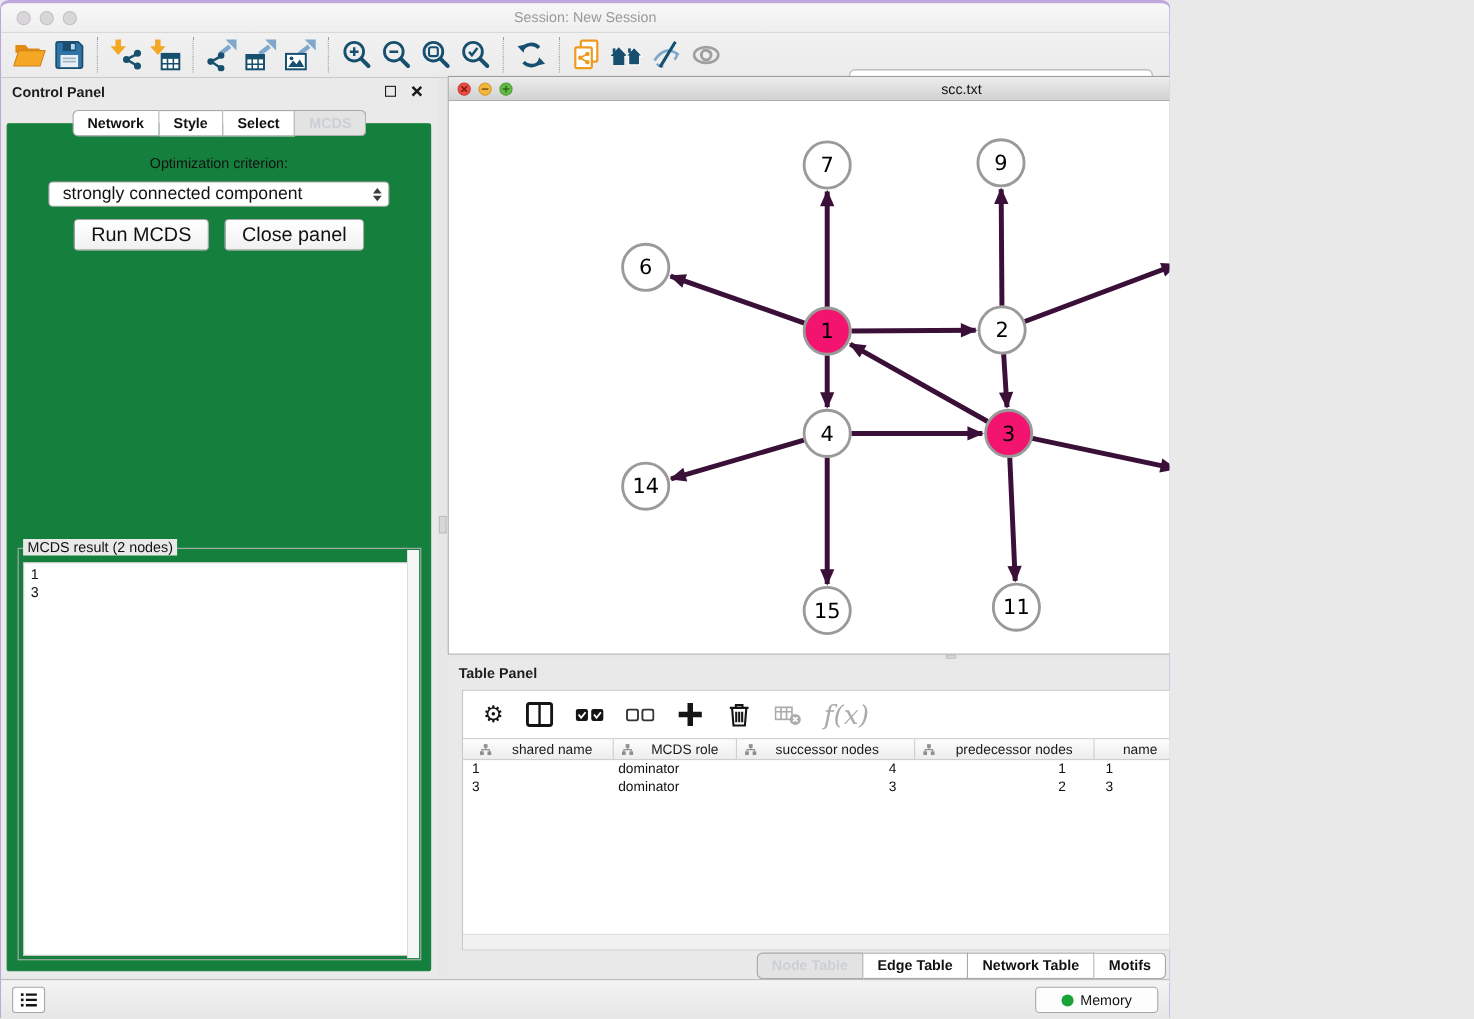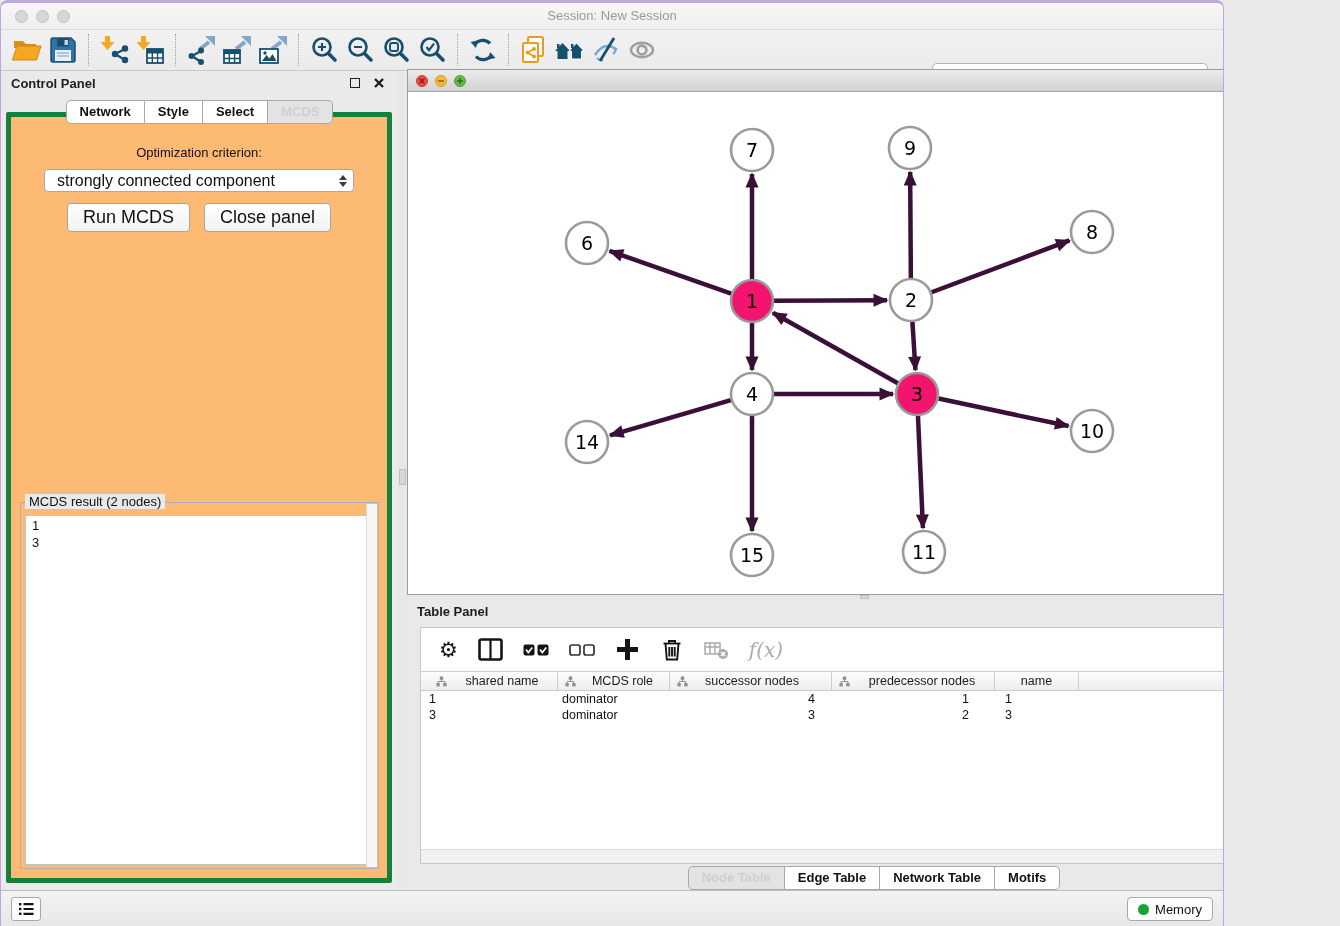--- a/index.html
+++ b/index.html
@@ -1,18 +1,18 @@
 <!DOCTYPE html>
 <html><head>
 <meta charset="utf-8">
 <style>
   * { margin:0; padding:0; box-sizing:border-box; }
   html,body { width:1340px; height:926px; }
   body { font-family:"Liberation Sans", sans-serif; background:#e9e9e9; overflow:hidden; }
-  .app { position:relative; width:1224px; height:926px; background:#e9e9e9;
+  .app { position:relative; width:1064px; height:926px; background:#e9e9e9;
          border-top:3px solid #bda7dd; border-left:1px solid #bda7dd; border-right:1px solid #bda7dd;
          border-radius:8px 8px 0 0; overflow:hidden; }
 
   
   .titlebar { position:absolute; left:0; top:0; width:100%; height:27px;
               background:linear-gradient(#f8f7f8,#f0eff0); border-bottom:1px solid #d9d8d9; }
   .traffic { position:absolute; left:14px; top:7px; display:flex; gap:8px; }
   .tl { width:13px; height:13px; border-radius:50%; background:#d8d6d8; border:1px solid #c3c1c3; }
   .win-title { position:absolute; left:0; right:0; top:5px; text-align:center; font-size:13px; color:#9a9a9a; }
 
@@ -27,21 +27,21 @@
   .searchbox input { border:none; outline:none; flex:1; height:20px; font-size:13px; background:transparent; }
 
   
   .control-panel { position:absolute; left:0; top:68px; width:397px; height:816px; background:#eaeaea; }
   .panel-head { height:24px; display:flex; align-items:center; padding:0 10px;font-weight:bold; }
   .panel-head .ptitle { font-size:13px; color:#1d1d1d; flex:1; }
   .phbtn { width:18px; height:16px; display:flex; align-items:center; justify-content:center; margin-left:6px; }
   .floatsq { width:10px; height:10px; border:1.6px solid #1d1d1d; background:transparent; }
 
   .cp-body { position:absolute; left:5px; right:6px; top:41px; bottom:4px;
-             background:#fdba74; border:5px solid #15803d; border-radius:2px; }
+             background:#15803d; border:1px solid #15803d; border-radius:2px; }
   .cp-tabs { position:absolute; left:0; right:0; top:29px; display:flex; justify-content:center; z-index:3; }
   .seg { padding:3px 13px; font-size:13px; font-weight:600; color:#111; background:#fff;
          border:1px solid #a8a8a8; border-left:none; line-height:16px; }
   .seg:first-child { border-left:1px solid #a8a8a8; border-radius:5px 0 0 5px; }
   .seg:last-child { border-radius:0 5px 5px 0; }
   .seg.disabled-active { background:#e3e3e3; color:#ccd0d5; }
 
   .opt-label { margin-top:28px; text-align:center; font-size:13px; color:#111; }
   .dropdown { margin:9px auto 0; width:310px; height:23px; background:#fff; border:1px solid #a9a9a9;
               border-radius:4px; display:flex; align-items:center; padding:0 6px 0 12px; font-size:16px; color:#111; }
@@ -77,21 +77,21 @@
   .nl.green { background:#64bb47; border:1px solid #4d9e35; }
   .net-title { position:absolute; left:0; right:0; top:3px; text-align:center; font-size:13px; color:#111; }
   .net-canvas { position:relative; width:932px; height:502px; background:#fff; }
 
   
   .table-panel { position:absolute; left:406px; top:596px; width:934px; height:294px; background:#e9e9e9; }
   .tp-box { position:absolute; left:13px; right:13px; top:28px; height:237px; background:#fff; border:1px solid #c7c7c7; }
   .tp-toolbar { height:43px; display:flex; align-items:center; gap:20px; padding-left:18px; }
   .tp-tool { display:flex; align-items:center; justify-content:center; }
   .gear-glyph { font-size:21px; color:#141414; line-height:21px; }
-  .fx-glyph { font-family:"DejaVu Serif", serif; font-style:italic; font-size:20px; color:#ababab; }
+  .fx-glyph { font-family:"DejaVu Serif", serif; font-style:italic; font-size:24px; color:#ababab; }
   .thead { display:flex; height:20px; background:linear-gradient(#fdfdfd,#ededed);
            border-top:1px solid #cfcfcf; border-bottom:1px solid #cfcfcf; }
   .th { display:flex; align-items:center; border-right:1px solid #cfcfcf; font-size:12.5px; color:#1b1b1b; }
   .th .thlabel { flex:1; text-align:center; }
   .th .colicon { margin:0 0 0 7px; }
   .trow { display:flex; height:16px; font-size:12.5px; color:#111; align-items:center; }
   .td { overflow:hidden; white-space:nowrap; }
   .c0 { width:137px; padding-left:8px; }
   .c1 { width:112px; padding-left:4px; }
   .c2 { width:162px; text-align:right; padding-right:17px; }
@@ -99,21 +99,21 @@
   .c4 { width:84px; padding-left:10px; }
   .tp-bottomstrip { position:absolute; left:0; right:0; bottom:0; height:14px; background:#f1f1f1; border-top:1px solid #ddd; }
   .tp-tabs { position:absolute; left:0; right:0; bottom:3px; display:flex; justify-content:center; }
 
   
   .statusbar { position:absolute; left:0; bottom:0; width:100%; height:36px;
                background:linear-gradient(#f3f3f3,#e7e7e7); border-top:1px solid #bdbdbd; }
   .listbtn { position:absolute; left:10px; top:6px; width:30px; height:24px; background:#fdfdfd;
              border:1px solid #a8a8a8; border-radius:3px; display:flex; align-items:center; justify-content:center; }
   .membtn { position:absolute; right:10px; top:6px; height:24px; background:#fdfdfd; border:1px solid #a8a8a8;
-            border-radius:4px; display:flex; align-items:center; gap:6px; padding:0 10px; font-size:13px; color:#111; }
+            border-radius:4px; display:flex; align-items:center; gap:6px; padding:0 23px; font-size:13px; color:#111; }
   .memdot { width:11px; height:11px; border-radius:50%; background:#18a237; }
 </style>
 </head>
 <body>
 
 <div class="app">
 
   <div class="titlebar">
     <div class="traffic">
       <div class="tl"></div>
@@ -345,20 +345,21 @@
           <svg width="8" height="8" viewBox="0 0 8 8">
               <path d="M1 4 h6" stroke="#8e611a" stroke-width="1.6"></path>
             </svg>
         </span>
         <span class="nl green">
           <svg width="8" height="8" viewBox="0 0 8 8">
               <path d="M4 1 v6 M1 4 h6" stroke="#2e6b1c" stroke-width="1.4"></path>
             </svg>
         </span>
       </div>
+      <div class="net-title">scc.txt</div>
     </div>
     <div class="net-canvas">
       <svg width="932" height="502" viewBox="0 0 932 502">
         <defs>
           <marker id="arrowhead" markerUnits="userSpaceOnUse" markerWidth="18" markerHeight="16" refX="14.5" refY="7" orient="auto">
             <path d="M1 0.5 L16 7 L1 13.5 Z" fill="#3a1038"></path>
           </marker>
         </defs>
       <line x1="344" y1="187" x2="344" y2="82" stroke="#3a1038" stroke-width="4.5" marker-end="url(#arrowhead)"></line>
           <line x1="323.2449403778676" y1="201.7042820722201" x2="201.64188322414446" y2="158.9589650121235" stroke="#3a1038" stroke-width="4.5" marker-end="url(#arrowhead)"></line>

